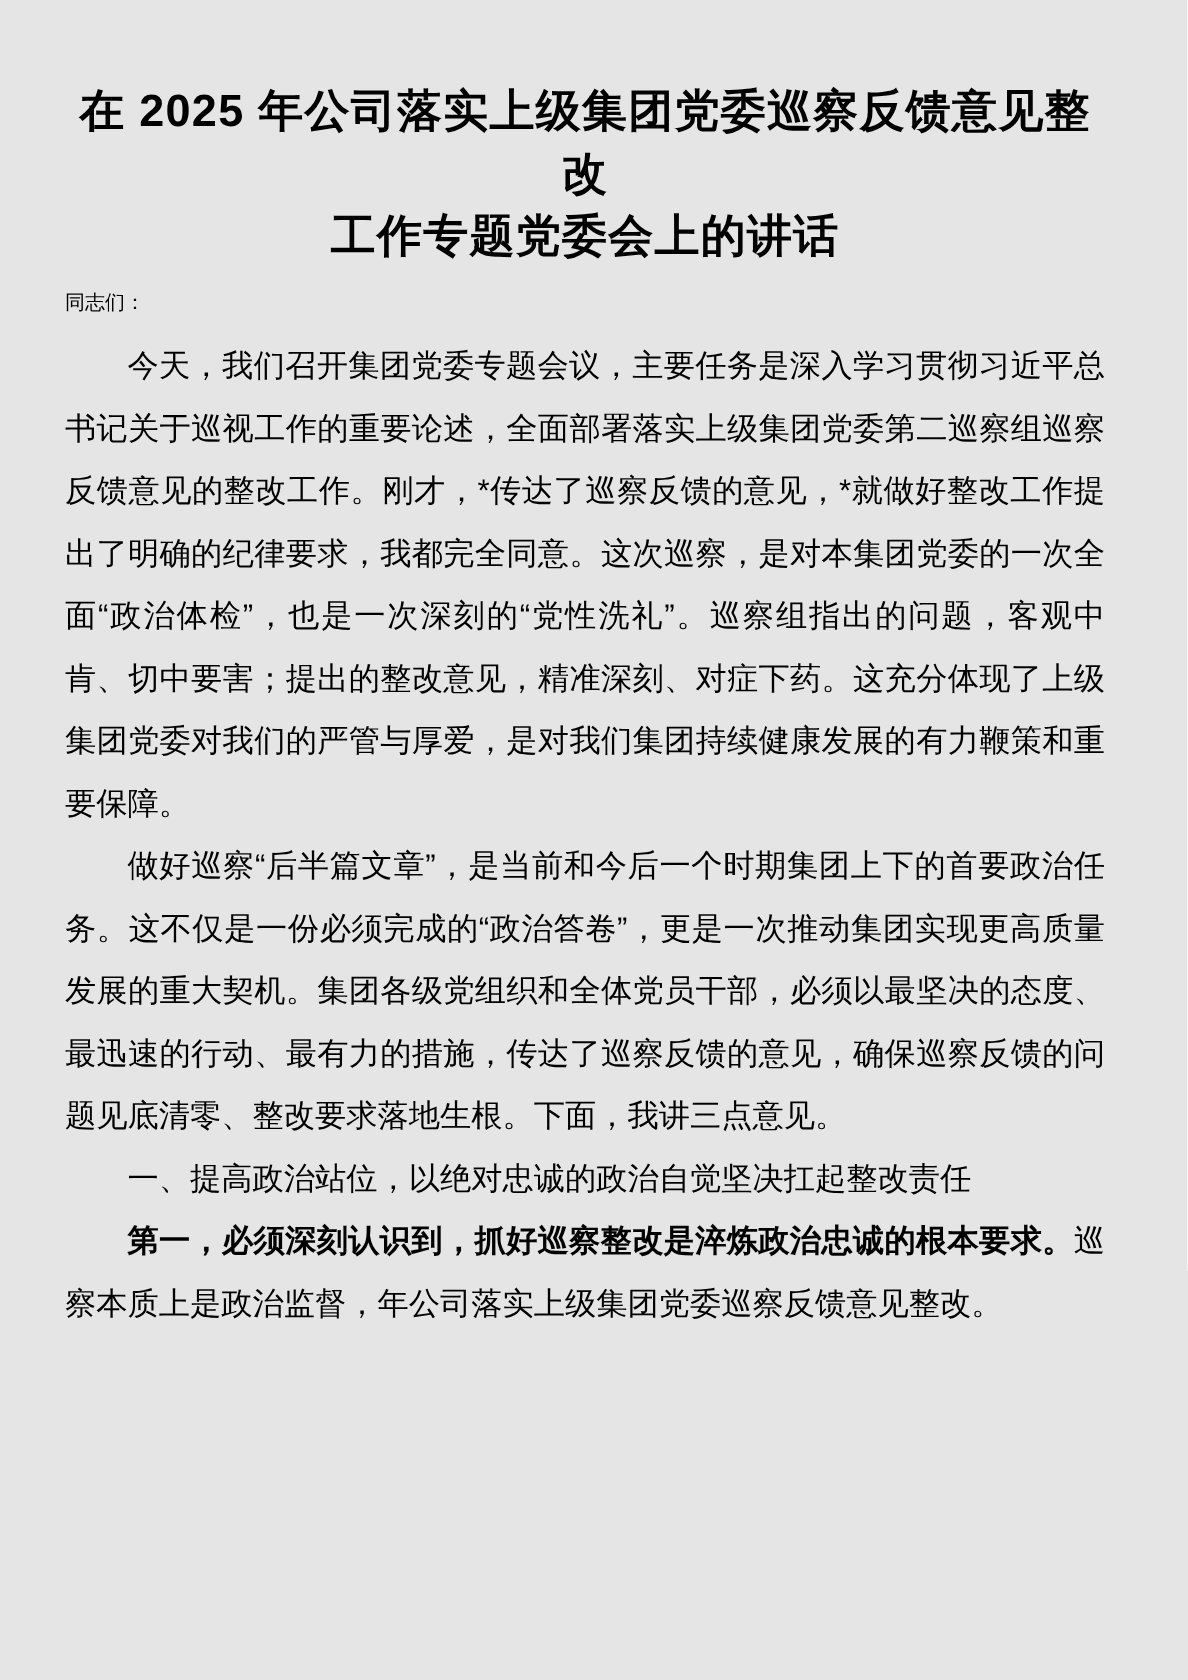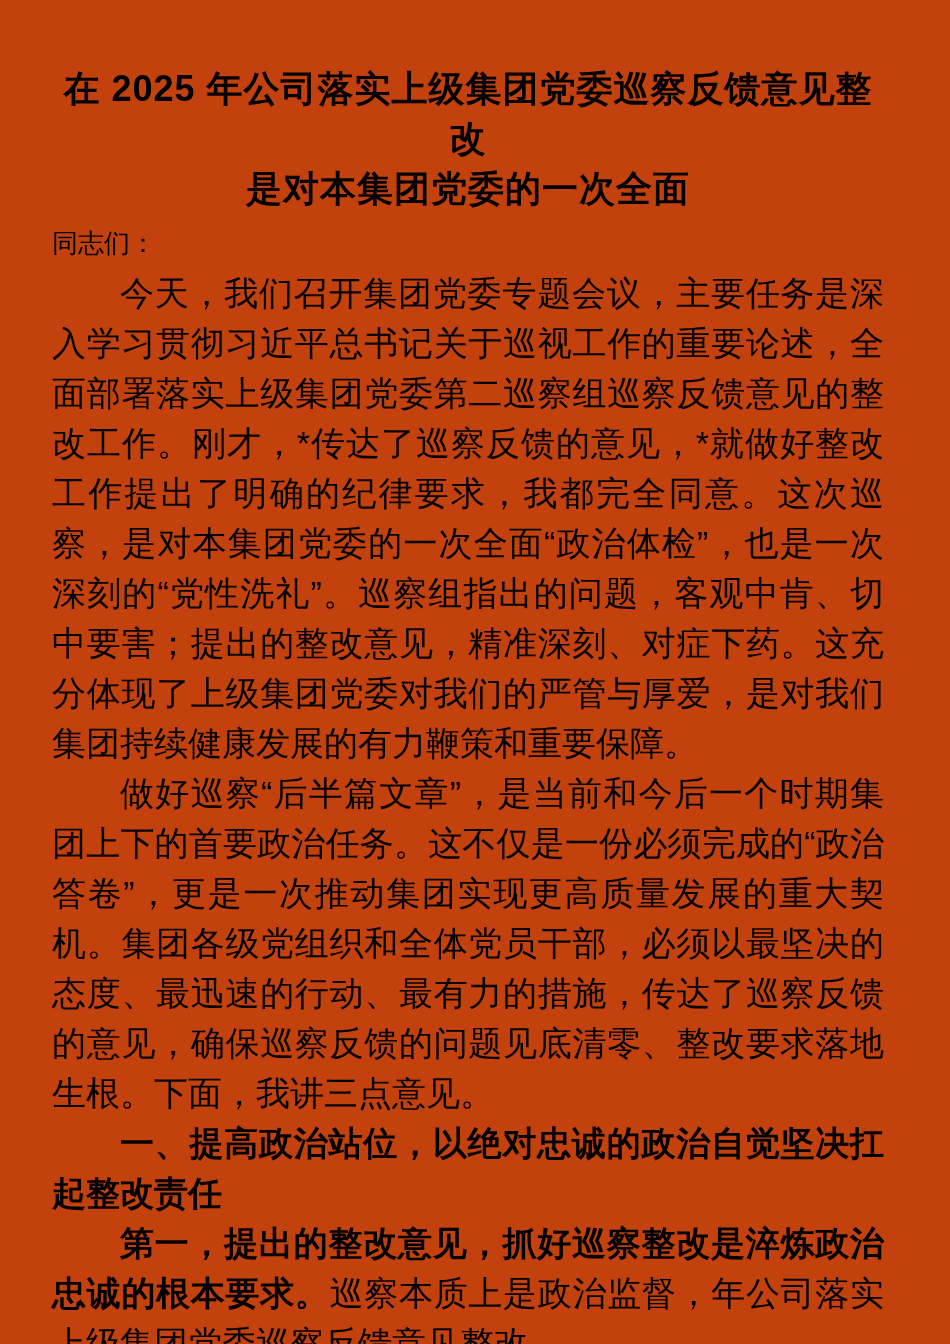--- a/index.html
+++ b/index.html
@@ -5,70 +5,70 @@
   html, body {
     margin: 0;
     padding: 0;
     background: #ffffff;
   }
   .page {
     position: relative;
     width: 950px;
     height: 1344px;
     box-sizing: border-box;
-    background: #c2410c;
+    background: #e5e5e5;
     color: #000000;
     padding: 64px 66px 0 52px;
     overflow: hidden;
     font-family: "Liberation Sans", "DejaVu Sans", sans-serif;
   }
   .doc-title {
     margin: 0 0 4px 0;
     font-size: 36px;
     font-weight: bold;
     line-height: 50px;
     text-align: center;
     letter-spacing: 1px;
   }
   .title-line {
     display: block;
   }
   .salutation {
     margin: 0;
-    font-size: 26px;
+    font-size: 16px;
     line-height: 50px;
   }
   .para {
     margin: 0;
-    font-size: 34px;
+    font-size: 25px;
     line-height: 50px;
     text-align: justify;
     text-indent: 2em;
   }
   .heading {
-    font-weight: 700;
+    font-weight: 400;
   }
   .bold-lead {
     font-weight: bold;
   }
 </style>
 </head>
 <body>
 
 <div class="page">
 
   <h1 class="doc-title">
     <span class="title-line">在 2025 年公司落实上级集团党委巡察反馈意见整改</span>
-    <span class="title-line">是对本集团党委的一次全面</span>
+    <span class="title-line">工作专题党委会上的讲话</span>
   </h1>
 
   <p class="salutation">同志们：</p>
 
   <p class="para">今天，我们召开集团党委专题会议，主要任务是深入学习贯彻习近平总书记关于巡视工作的重要论述，全面部署落实上级集团党委第二巡察组巡察反馈意见的整改工作。刚才，*传达了巡察反馈的意见，*就做好整改工作提出了明确的纪律要求，我都完全同意。这次巡察，是对本集团党委的一次全面“政治体检”，也是一次深刻的“党性洗礼”。巡察组指出的问题，客观中肯、切中要害；提出的整改意见，精准深刻、对症下药。这充分体现了上级集团党委对我们的严管与厚爱，是对我们集团持续健康发展的有力鞭策和重要保障。</p>
 
   <p class="para">做好巡察“后半篇文章”，是当前和今后一个时期集团上下的首要政治任务。这不仅是一份必须完成的“政治答卷”，更是一次推动集团实现更高质量发展的重大契机。集团各级党组织和全体党员干部，必须以最坚决的态度、最迅速的行动、最有力的措施，传达了巡察反馈的意见，确保巡察反馈的问题见底清零、整改要求落地生根。下面，我讲三点意见。</p>
 
   <p class="para heading">一、提高政治站位，以绝对忠诚的政治自觉坚决扛起整改责任</p>
 
 
-  <p class="para"><span class="bold-lead">第一，提出的整改意见，抓好巡察整改是淬炼政治忠诚的根本要求。</span><span>巡察本质上是政治监督，年公司落实上级集团党委巡察反馈意见整改。</span></p>
+  <p class="para"><span class="bold-lead">第一，必须深刻认识到，抓好巡察整改是淬炼政治忠诚的根本要求。</span><span>巡察本质上是政治监督，年公司落实上级集团党委巡察反馈意见整改。</span></p>
 
 </div>
 
 </body></html>

